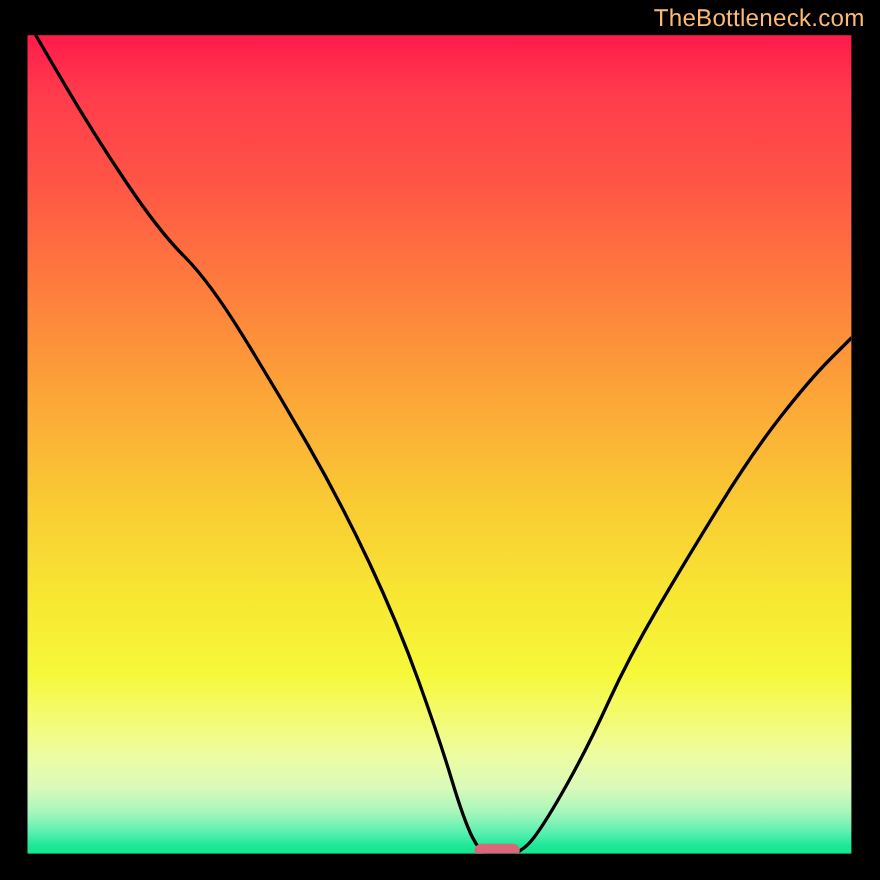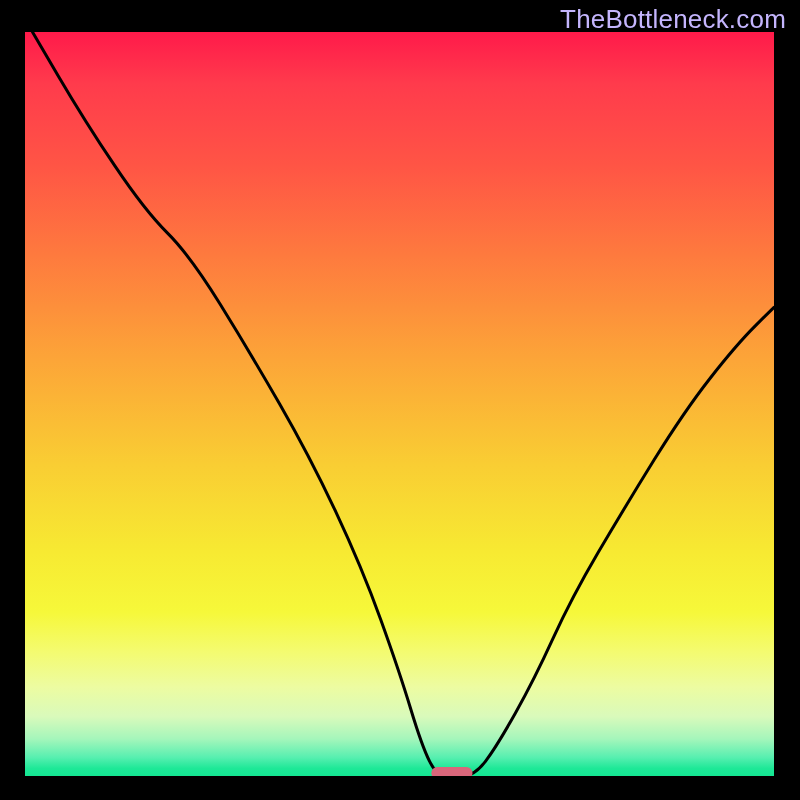--- a/index.html
+++ b/index.html
@@ -14,22 +14,22 @@
   .stage {
     position: relative;
     width: 800px;
     height: 800px;
     background: #000000;
   }
   .watermark {
     position: absolute;
     top: 4px;
     right: 14px;
-    color: #c4b5fd;
-    font-size: 26px;
+    color: #fdba74;
+    font-size: 22px;
     font-weight: 500;
     letter-spacing: 0.2px;
     z-index: 10;
     user-select: none;
   }
   
   .plot {
     position: absolute;
     left: 25px;
     top: 32px;

